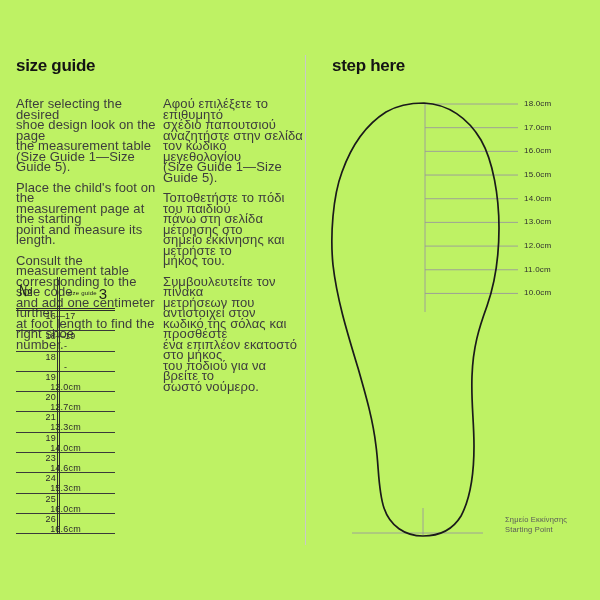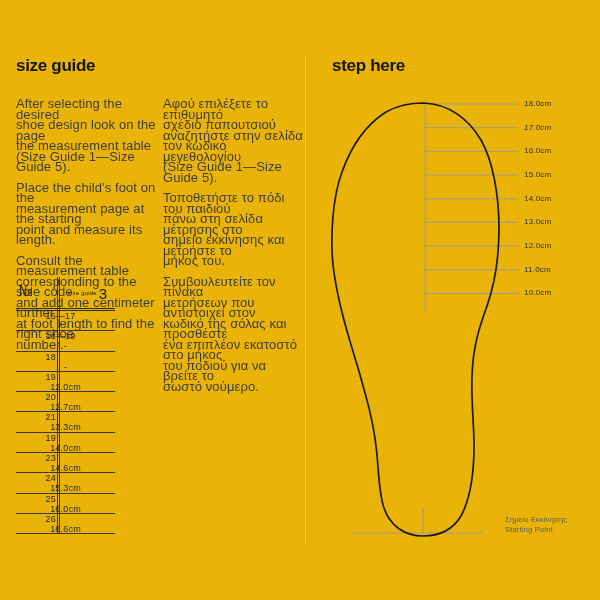--- a/index.html
+++ b/index.html
@@ -1,17 +1,17 @@
 <!DOCTYPE html>
 <html><head>
 <meta charset="utf-8">
 <style>
   html,body{margin:0;padding:0;background:#fff;}
   #page{
-    position:relative;width:600px;height:600px;background:#eab308;overflow:hidden;
+    position:relative;width:600px;height:600px;background:#bef264;overflow:hidden;
     font-family:"Liberation Sans",sans-serif;color:#222;
   }
   .abs{position:absolute;}
   .panel-title{
     font-size:17px;font-weight:700;letter-spacing:-0.3px;color:#141414;line-height:20px;
   }
   .para{
     font-size:13px;line-height:10.5px;color:#3d3d3d;white-space:pre-line;margin:0 0 10px 0;
     letter-spacing:0.1px;
   }
@@ -179,21 +179,21 @@
          C 48,400 49,378 46,356
          C 43,330 36,306 28,278
          C 18,245 7,210 3,175
          C 0,145 3,106 12,82
          C 22,54 37,34 56,22
          C 68,15 80,13 94,13 Z"></path>
   </svg>
 
   <div id="ruler-labels">
       <div class="ruler-label" style="top: 99px;">18.0cm</div>
-      <div class="ruler-label" style="top: 122.68px; font-style: italic;">17.0cm</div>
+      <div class="ruler-label" style="top: 122.68px;">17.0cm</div>
       <div class="ruler-label" style="top: 146.36px;">16.0cm</div>
       <div class="ruler-label" style="top: 170.04px;">15.0cm</div>
       <div class="ruler-label" style="top: 193.72px;">14.0cm</div>
       <div class="ruler-label" style="top: 217.4px;">13.0cm</div>
       <div class="ruler-label" style="top: 241.08px;">12.0cm</div>
       <div class="ruler-label" style="top: 264.76px;">11.0cm</div>
       <div class="ruler-label" style="top: 288.44px;">10.0cm</div>
     </div>
 
   <div class="abs" id="starting-point">Σημείο Εκκίνησης

